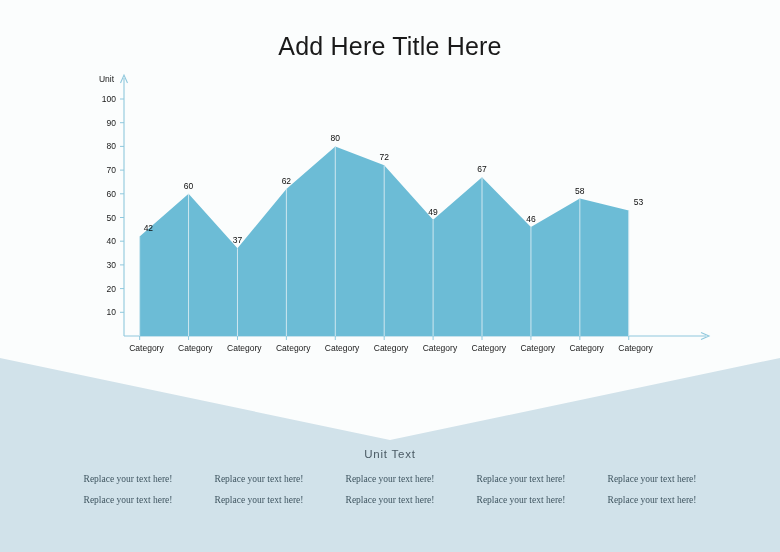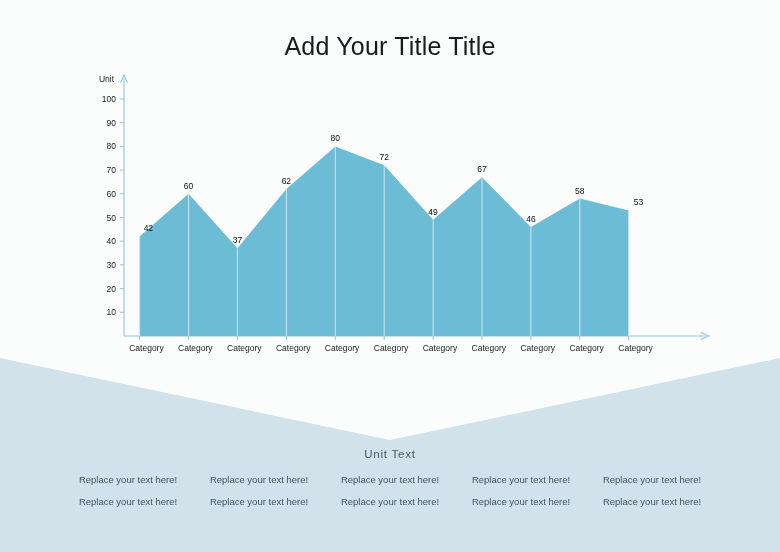--- a/index.html
+++ b/index.html
@@ -77,39 +77,40 @@
     font-size: 11.5px;
     color: #4a5a64;
     margin-bottom: 14px;
     letter-spacing: 0.8px;
   }
   .footer-row {
     display: flex;
     justify-content: center;
     gap: 26px;
     margin-bottom: 11px;
+    font-family: Liberation Serif, serif;
   }
   .footer-cell {
     font-size: 9.5px;
     color: #3f5560;
     width: 105px;
     text-align: center;
     white-space: nowrap;
   }
 </style>
 </head>
 <body>
 
 <div id="slide">
 
   <svg id="bg-chevron" viewBox="0 0 780 552" preserveAspectRatio="none">
     <polygon id="chevron-poly" points="0,358 390,440 780,358 780,552 0,552" fill="#d1e2ea"></polygon>
   </svg>
 
-  <div id="chart-title">Add Your Title Title</div>
+  <div id="chart-title">Add Here Title Here</div>
 
   <svg id="chart-svg" viewBox="0 0 780 552">
     <g id="chart-root">
         <line x1="124" y1="336" x2="124" y2="78" stroke="#8fc8dd" stroke-width="1.1"></line>
         <polyline points="120.5,83 124,75 127.5,83" fill="none" stroke="#8fc8dd" stroke-width="1.1"></polyline>
         <line x1="124" y1="336" x2="706" y2="336" stroke="#8fc8dd" stroke-width="1.1"></line>
         <polyline points="701,332.5 709,336 701,339.5" fill="none" stroke="#8fc8dd" stroke-width="1.1"></polyline>
         <text x="114" y="82" text-anchor="end" class="axis-unit-label">Unit</text>
         <line x1="120" y1="312.3" x2="124" y2="312.3" stroke="#8fc8dd" stroke-width="1"></line>
         <text x="116" y="315.3" text-anchor="end" class="axis-tick-label">10</text>

